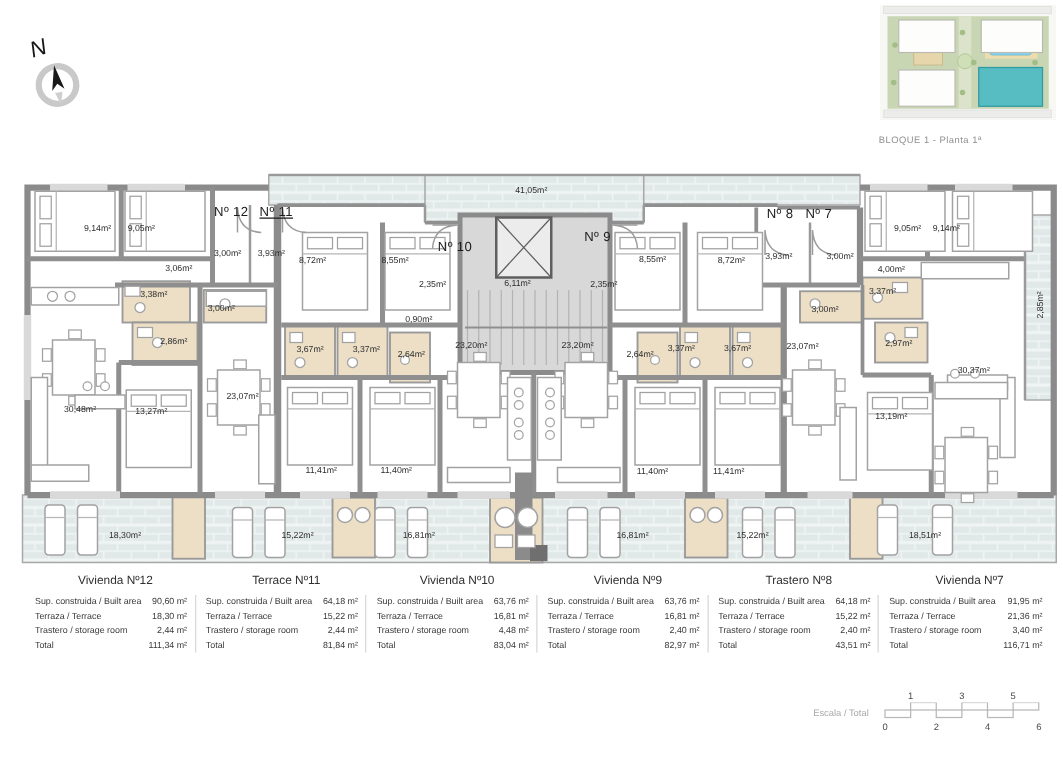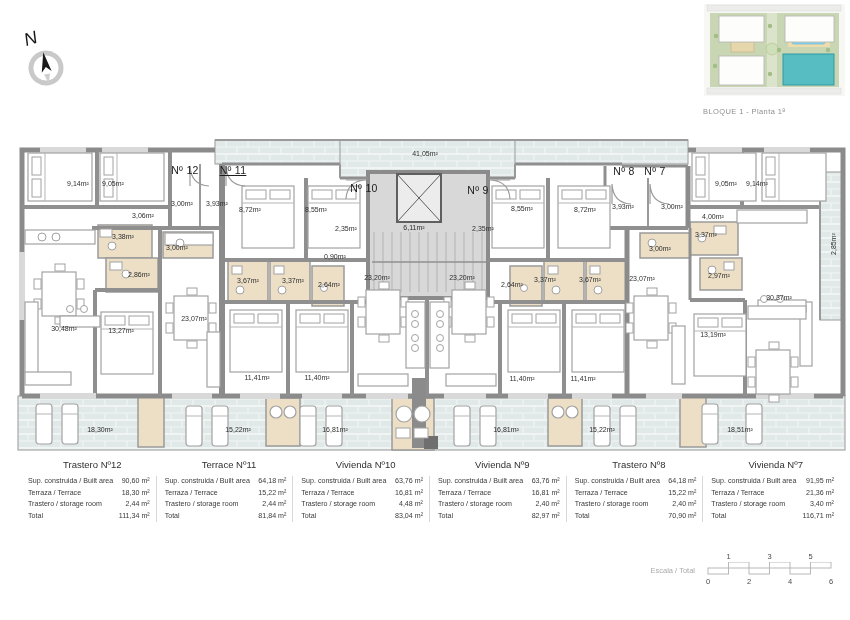--- a/index.html
+++ b/index.html
@@ -328,22 +328,22 @@
         <path class="w2d" d="M190,166 L190,186 M190,166 Q191,185 209,186"></path>
         <path class="w2d" d="M226,166 L226,186 M226,166 Q227,185 245,186"></path>
         <path class="w2d" d="M366,180 L346,180 M366,180 Q347,181 346,199"></path>
         <path class="w2d" d="M490,180 L510,180 M490,180 Q509,181 510,199"></path>
         <path class="w2d" d="M612,184 L612,204 M612,184 Q613,203 631,204"></path>
         <path class="w2d" d="M650,184 L650,204 M650,184 Q651,203 669,204"></path>
       </g>
     </svg>
     <div id="plan-labels">
         <span class="pl u" style="left: 185px; top: 170px;">Nº 12</span>
-        <span class="pl u" style="left: 233px; top: 170px; text-decoration: underline;">Nº 11</span>
-        <span class="pl u" style="left: 364px; top: 188px;">Nº 10</span>
+        <span class="pl u" style="left: 221px; top: 170px; text-decoration: underline;">Nº 11</span>
+        <span class="pl u" style="left: 364px; top: 198px;">Nº 10</span>
         <span class="pl u" style="left: 478px; top: 190px;">Nº 9</span>
         <span class="pl u" style="left: 624px; top: 171px; text-align: right;">Nº 8</span>
         <span class="pl u" style="left: 655px; top: 171px;">Nº 7</span>
         <span class="pl r" style="left: 425px; top: 153px;">41,05m²</span>
         <span class="pl r" style="left: 78px; top: 183px;">9,14m²</span>
         <span class="pl r" style="left: 113px; top: 183px;">9,05m²</span>
         <span class="pl r" style="left: 182px; top: 203px;">3,00m²</span>
         <span class="pl r" style="left: 217px; top: 203px;">3,93m²</span>
         <span class="pl r" style="left: 143px; top: 215px;">3,06m²</span>
         <span class="pl r" style="left: 123px; top: 236px;">3,38m²</span>
@@ -388,21 +388,21 @@
         <span class="pl r" style="left: 706px; top: 234px;">3,37m²</span>
         <span class="pl r" style="left: 719px; top: 275px;">2,97m²</span>
         <span class="pl r" style="left: 779px; top: 297px;">30,37m²</span>
         <span class="pl r" style="left: 713px; top: 334px;">13,19m²</span>
         <span class="pl v" style="left: 833px; top: 244px;">2,85m²</span>
       </div>
   </div>
 
   <div id="tables">
       <div class="ut">
-        <div class="ut-title">Trastero Nº12</div>
+        <div class="ut-title">Vivienda Nº12</div>
         <div class="ut-rows">
           <div class="ut-row">
             <span class="ut-label">Sup. construida / Built area</span>
             <span class="ut-val">90,60 m²</span>
           </div>
           <div class="ut-row">
             <span class="ut-label">Terraza / Terrace</span>
             <span class="ut-val">18,30 m²</span>
           </div>
           <div class="ut-row">
@@ -488,21 +488,21 @@
           <div class="ut-row">
             <span class="ut-label">Terraza / Terrace</span>
             <span class="ut-val">15,22 m²</span>
           </div>
           <div class="ut-row">
             <span class="ut-label">Trastero / storage room</span>
             <span class="ut-val">2,40 m²</span>
           </div>
           <div class="ut-row">
             <span class="ut-label">Total</span>
-            <span class="ut-val">70,90 m²</span>
+            <span class="ut-val">43,51 m²</span>
           </div>
         </div>
       </div>
       <div class="ut">
         <div class="ut-title">Vivienda Nº7</div>
         <div class="ut-rows">
           <div class="ut-row">
             <span class="ut-label">Sup. construida / Built area</span>
             <span class="ut-val">91,95 m²</span>
           </div>

